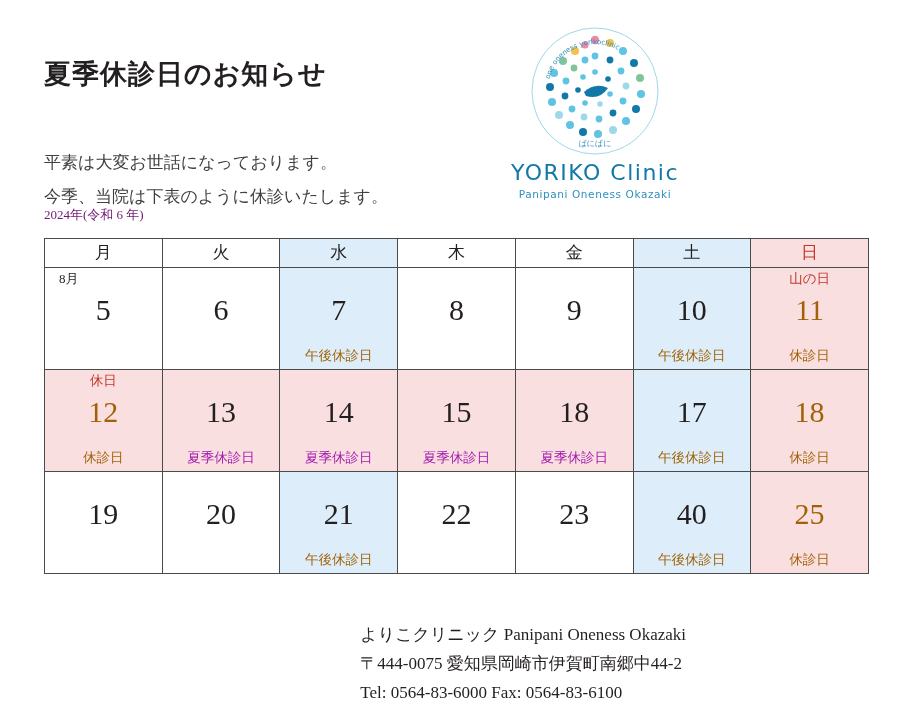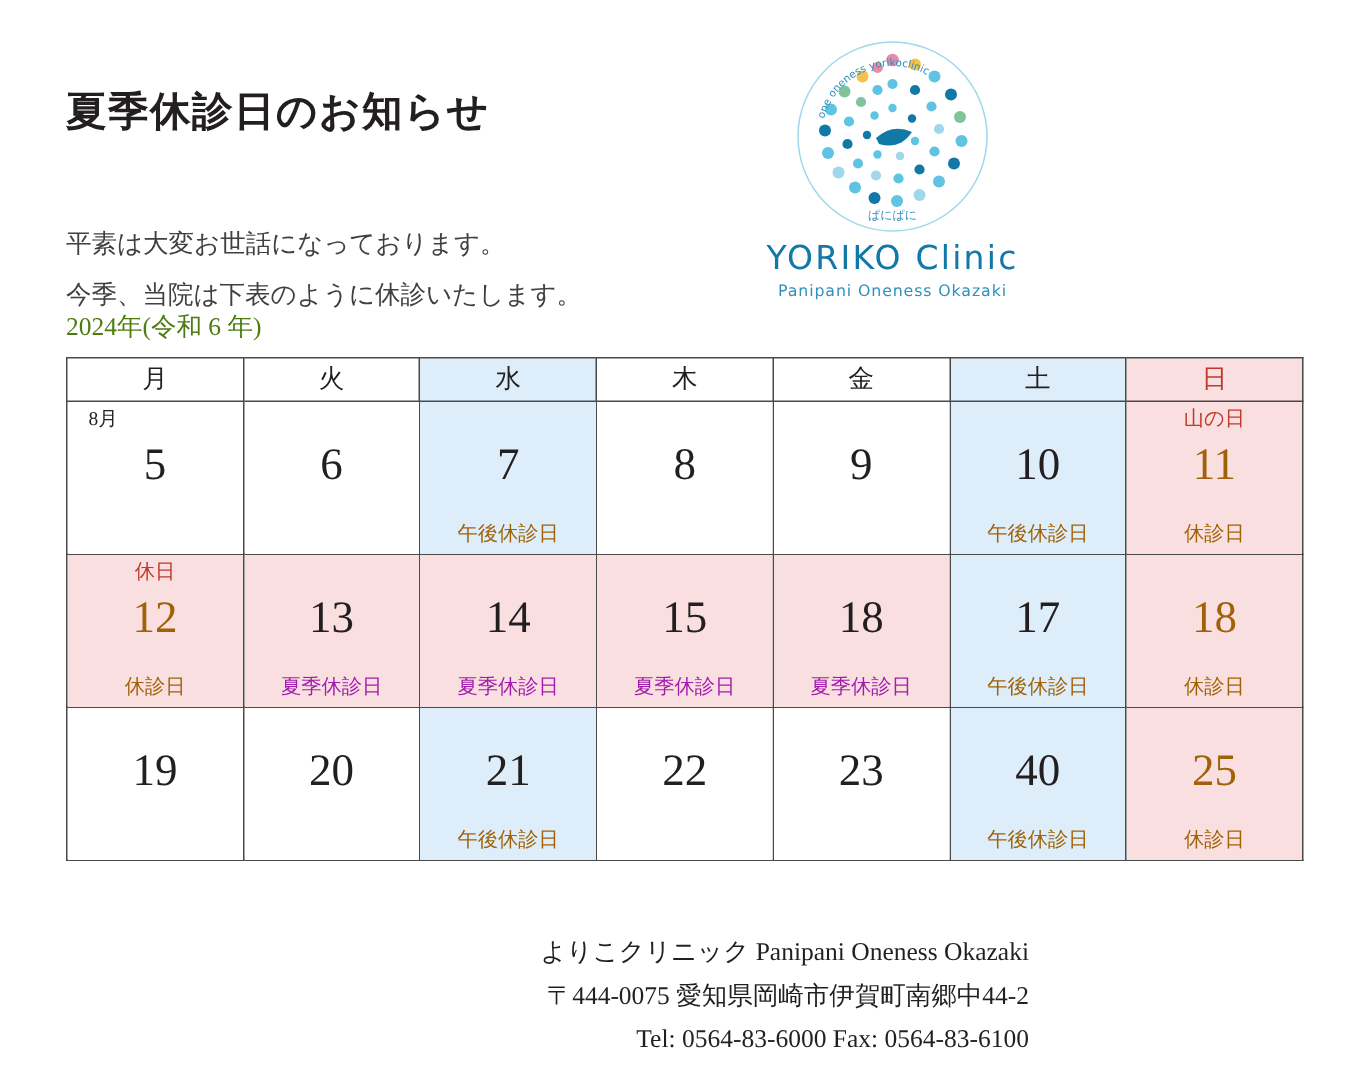--- a/index.html
+++ b/index.html
@@ -39,22 +39,22 @@
     font-size: 17px;
     line-height: 34px;
     color: #404040;
     margin-top: 36px;
   }
 
   .year-line {
     position: absolute;
     left: 44px;
     top: 206px;
-    font-size: 17px;
-    color: #4d7c0f;
+    font-size: 13px;
+    color: #701a75;
   }
 
   
   .logo-wrap {
     position: absolute;
     right: 44px;
     top: 24px;
     width: 182px;
     text-align: center;
   }
@@ -140,21 +140,21 @@
 
   .bg-blue { background: #ddeefa; }
   .bg-pink { background: #fadfe1; }
   .bg-white { background: #ffffff; }
 
   
   .footer {
     position: absolute;
     right: 44px;
     top: 620px;
-    text-align: right;
+    text-align: left;
     font-size: 17px;
     line-height: 29px;
     color: #231f20;
   }
   .footer .lat {
     font-family: "Liberation Serif", serif;
   }
 </style>
 </head>
 <body>

